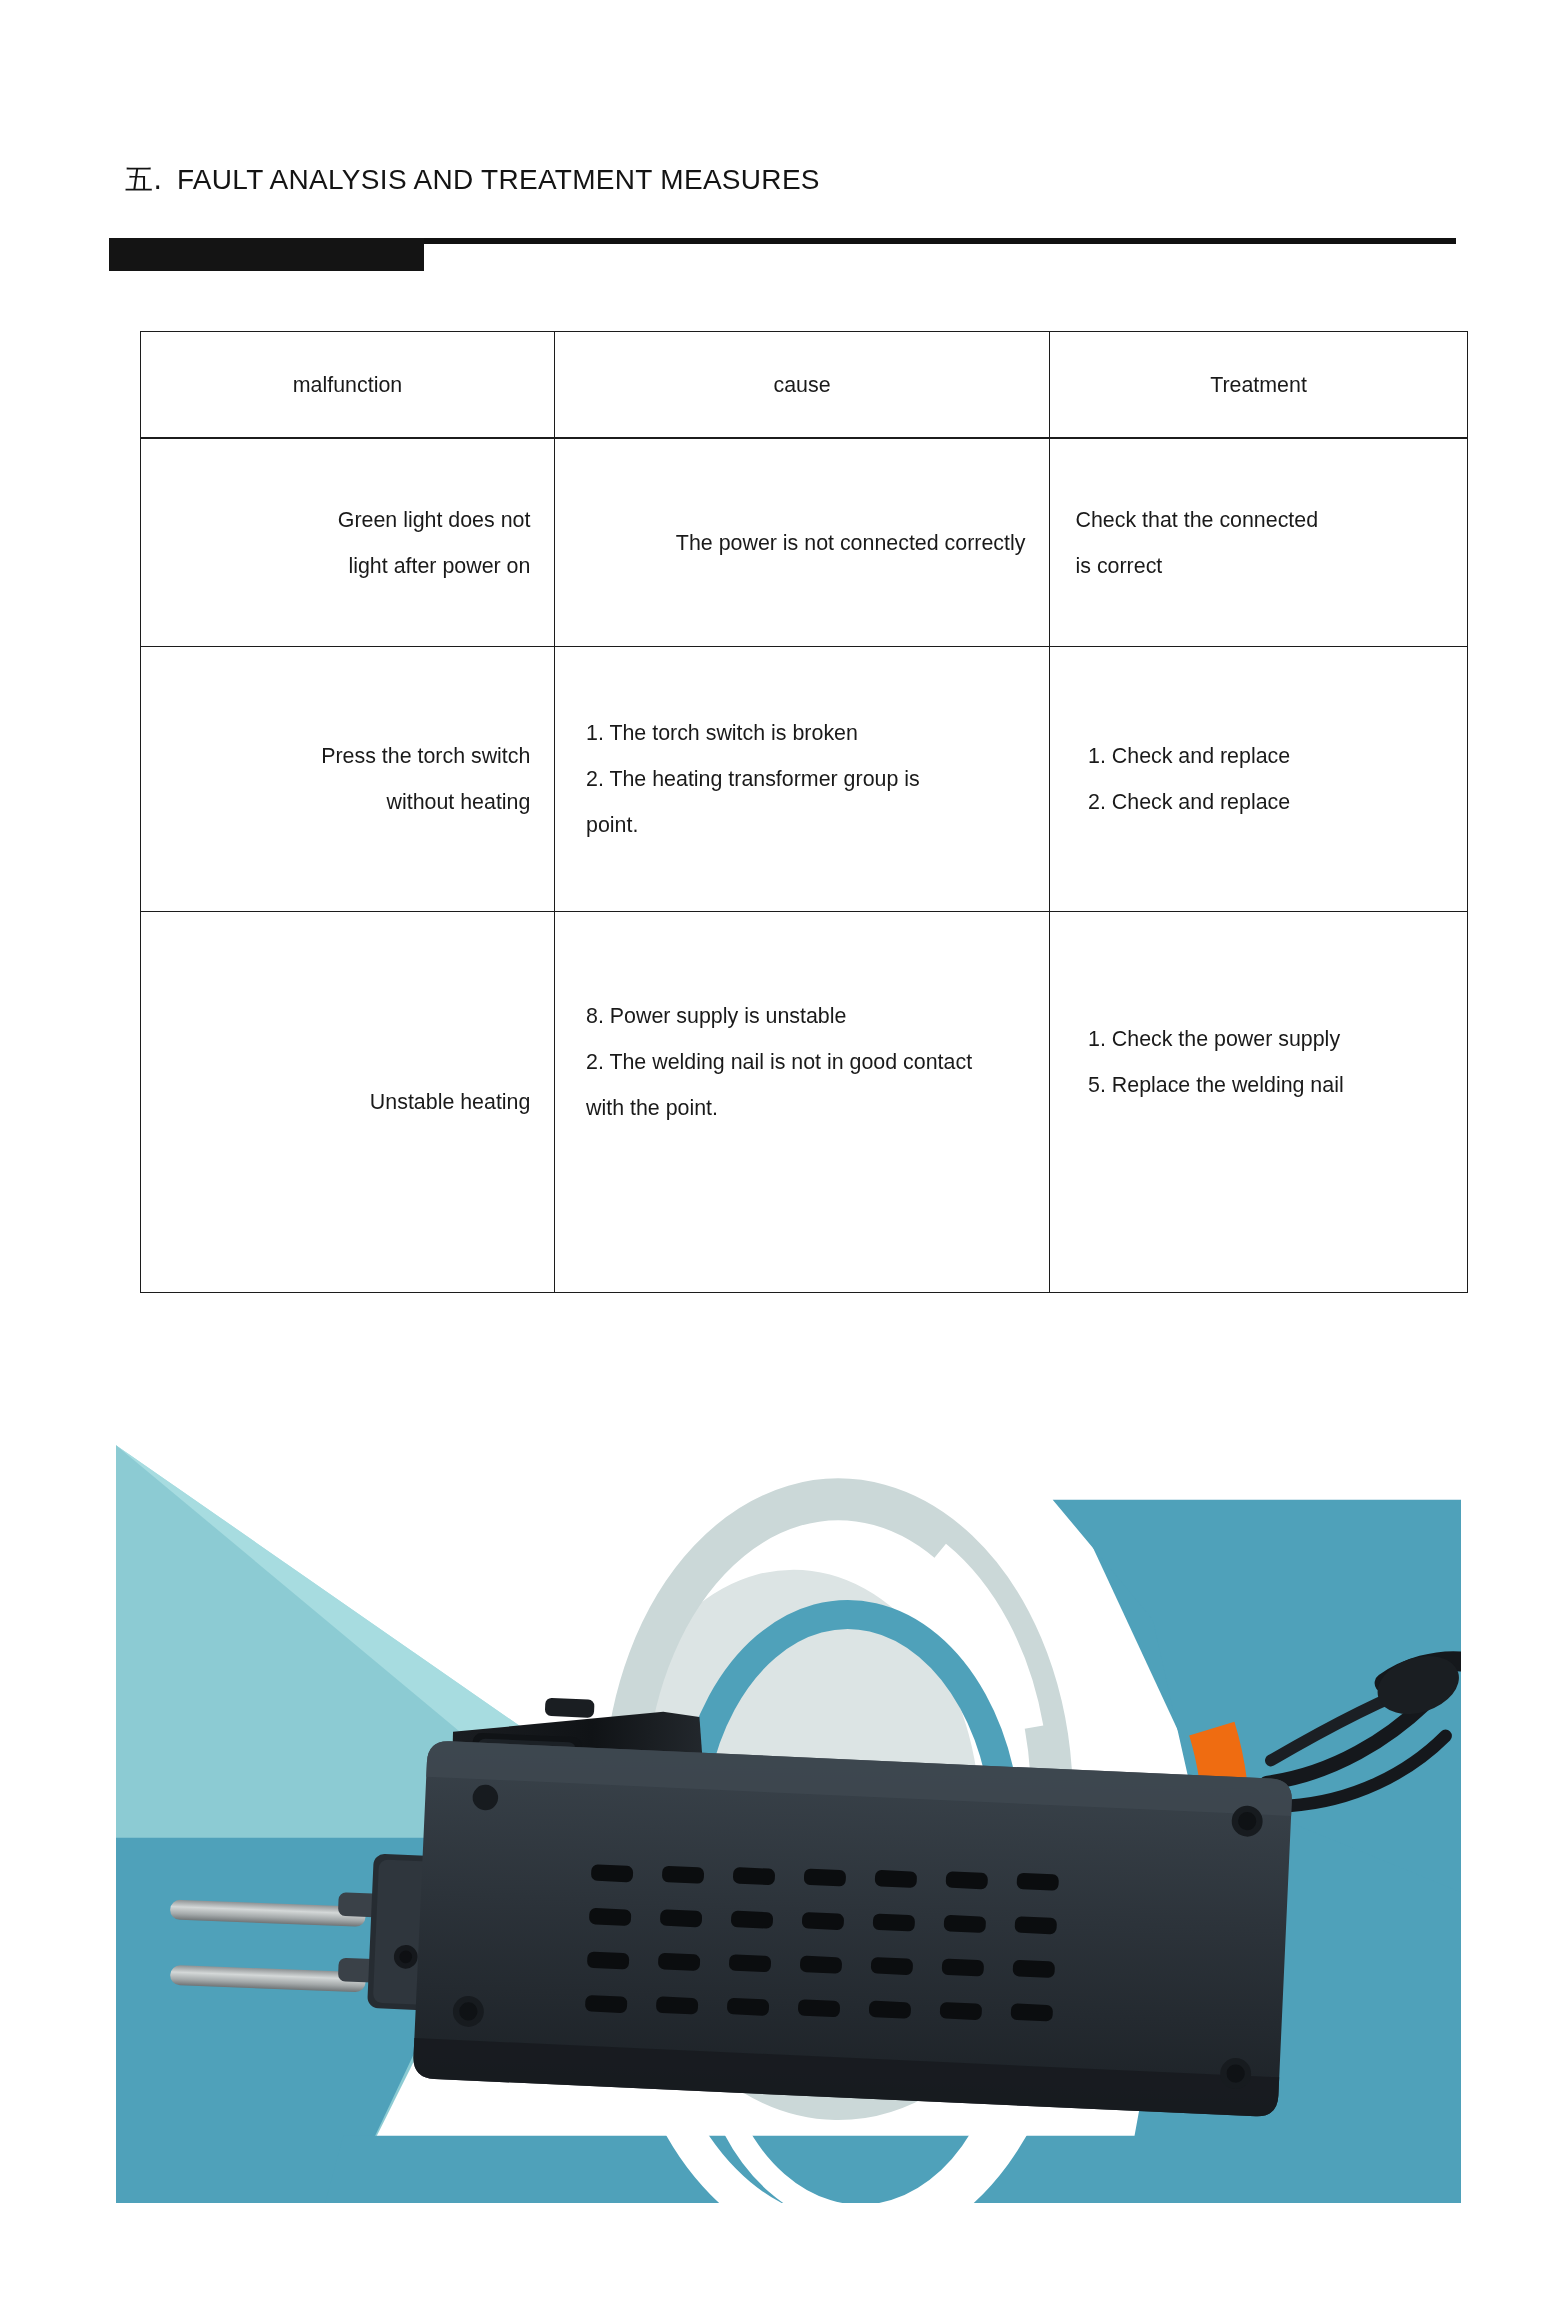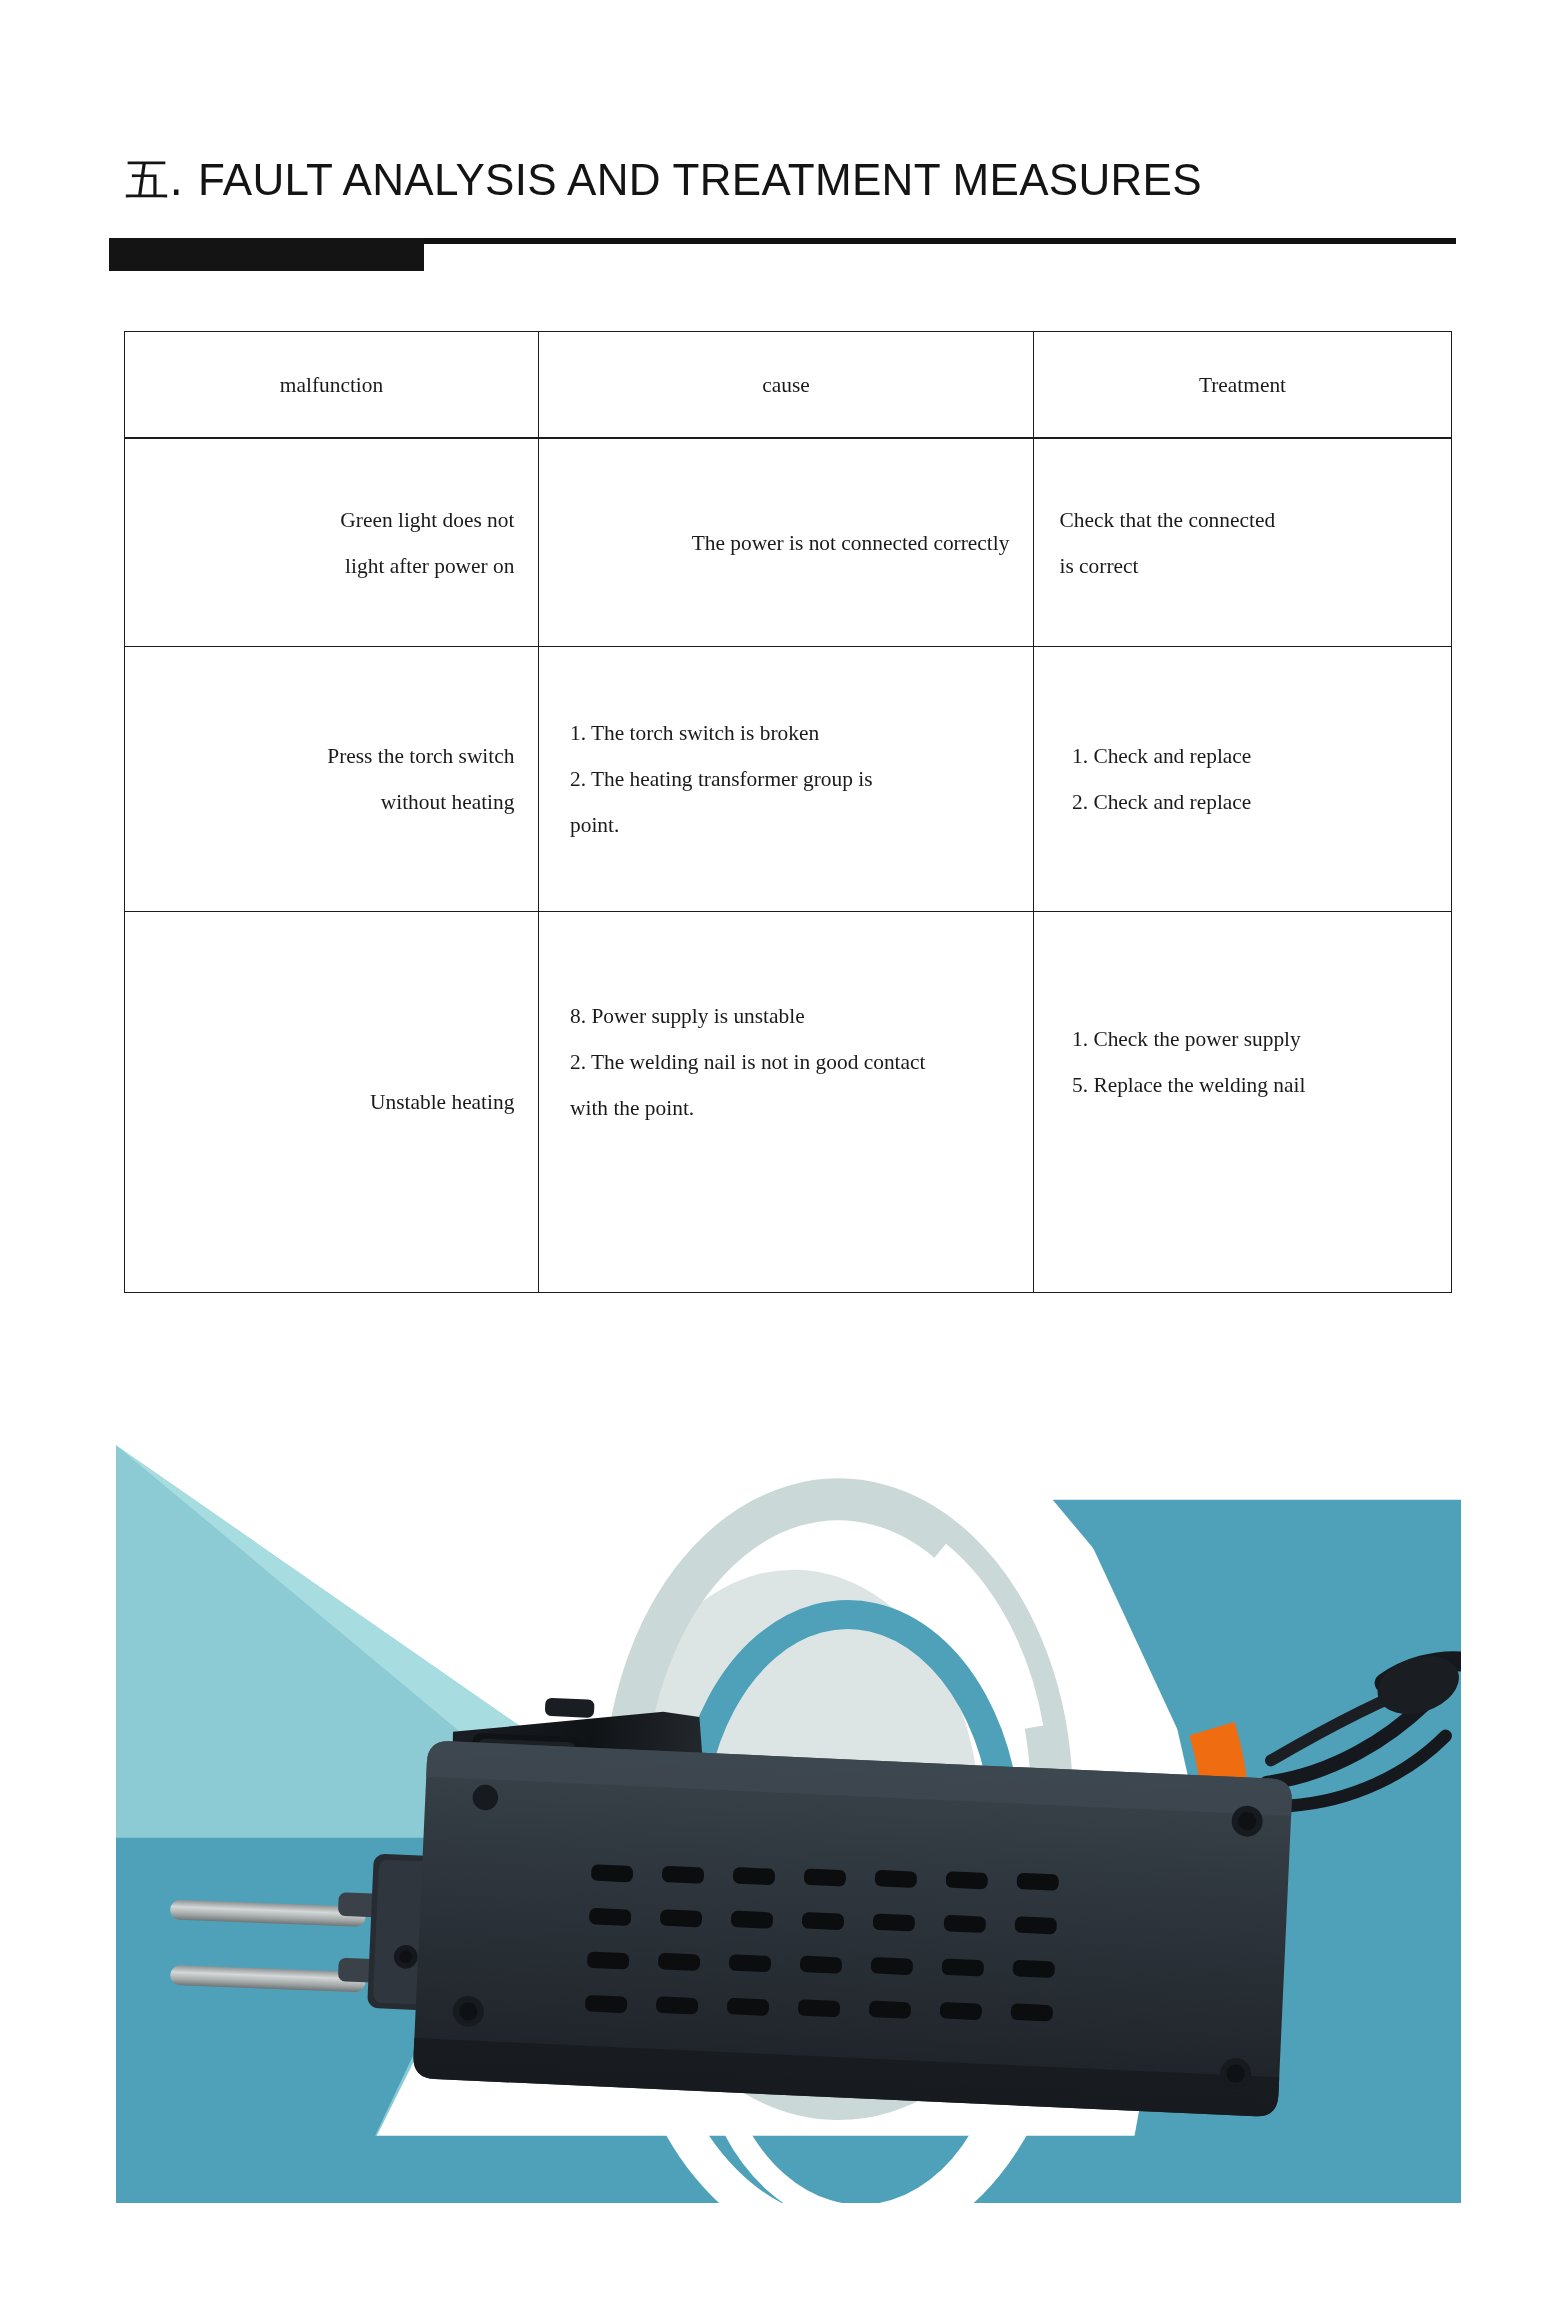--- a/index.html
+++ b/index.html
@@ -14,21 +14,21 @@
     font-family: "Liberation Sans", sans-serif;
     color: #1a1a1a;
     overflow: hidden;
   }
 
   
   .section-heading {
     position: absolute;
     left: 125px;
     top: 160px;
-    font-size: 44px;
+    font-size: 28px;
     line-height: 40px;
     letter-spacing: 0.3px;
     color: #141414;
     white-space: nowrap;
     font-weight: 400;
   }
   .section-heading .cn-num { font-family: "DejaVu Sans", sans-serif; }
   .section-heading .gap { display: inline-block; width: 14.5px; }
 
   
@@ -50,26 +50,25 @@
     position: absolute;
     left: 0; top: 0;
     width: 315px;
     height: 33px;
     background: #141414;
   }
 
   
   .fault-table {
     position: absolute;
-    left: 124px;
+    left: 140px;
     top: 331px;
     width: 1327px;
     border-collapse: collapse;
     table-layout: fixed;
-    font-family: Liberation Serif, serif;
   }
   .fault-table td {
     border: 1.5px solid #1c1c1c;
     vertical-align: middle;
     padding: 0 0;
     font-size: 21.4px;
     line-height: 46px;
     color: #1a1a1a;
   }
   .fault-table tr.header-row td {

